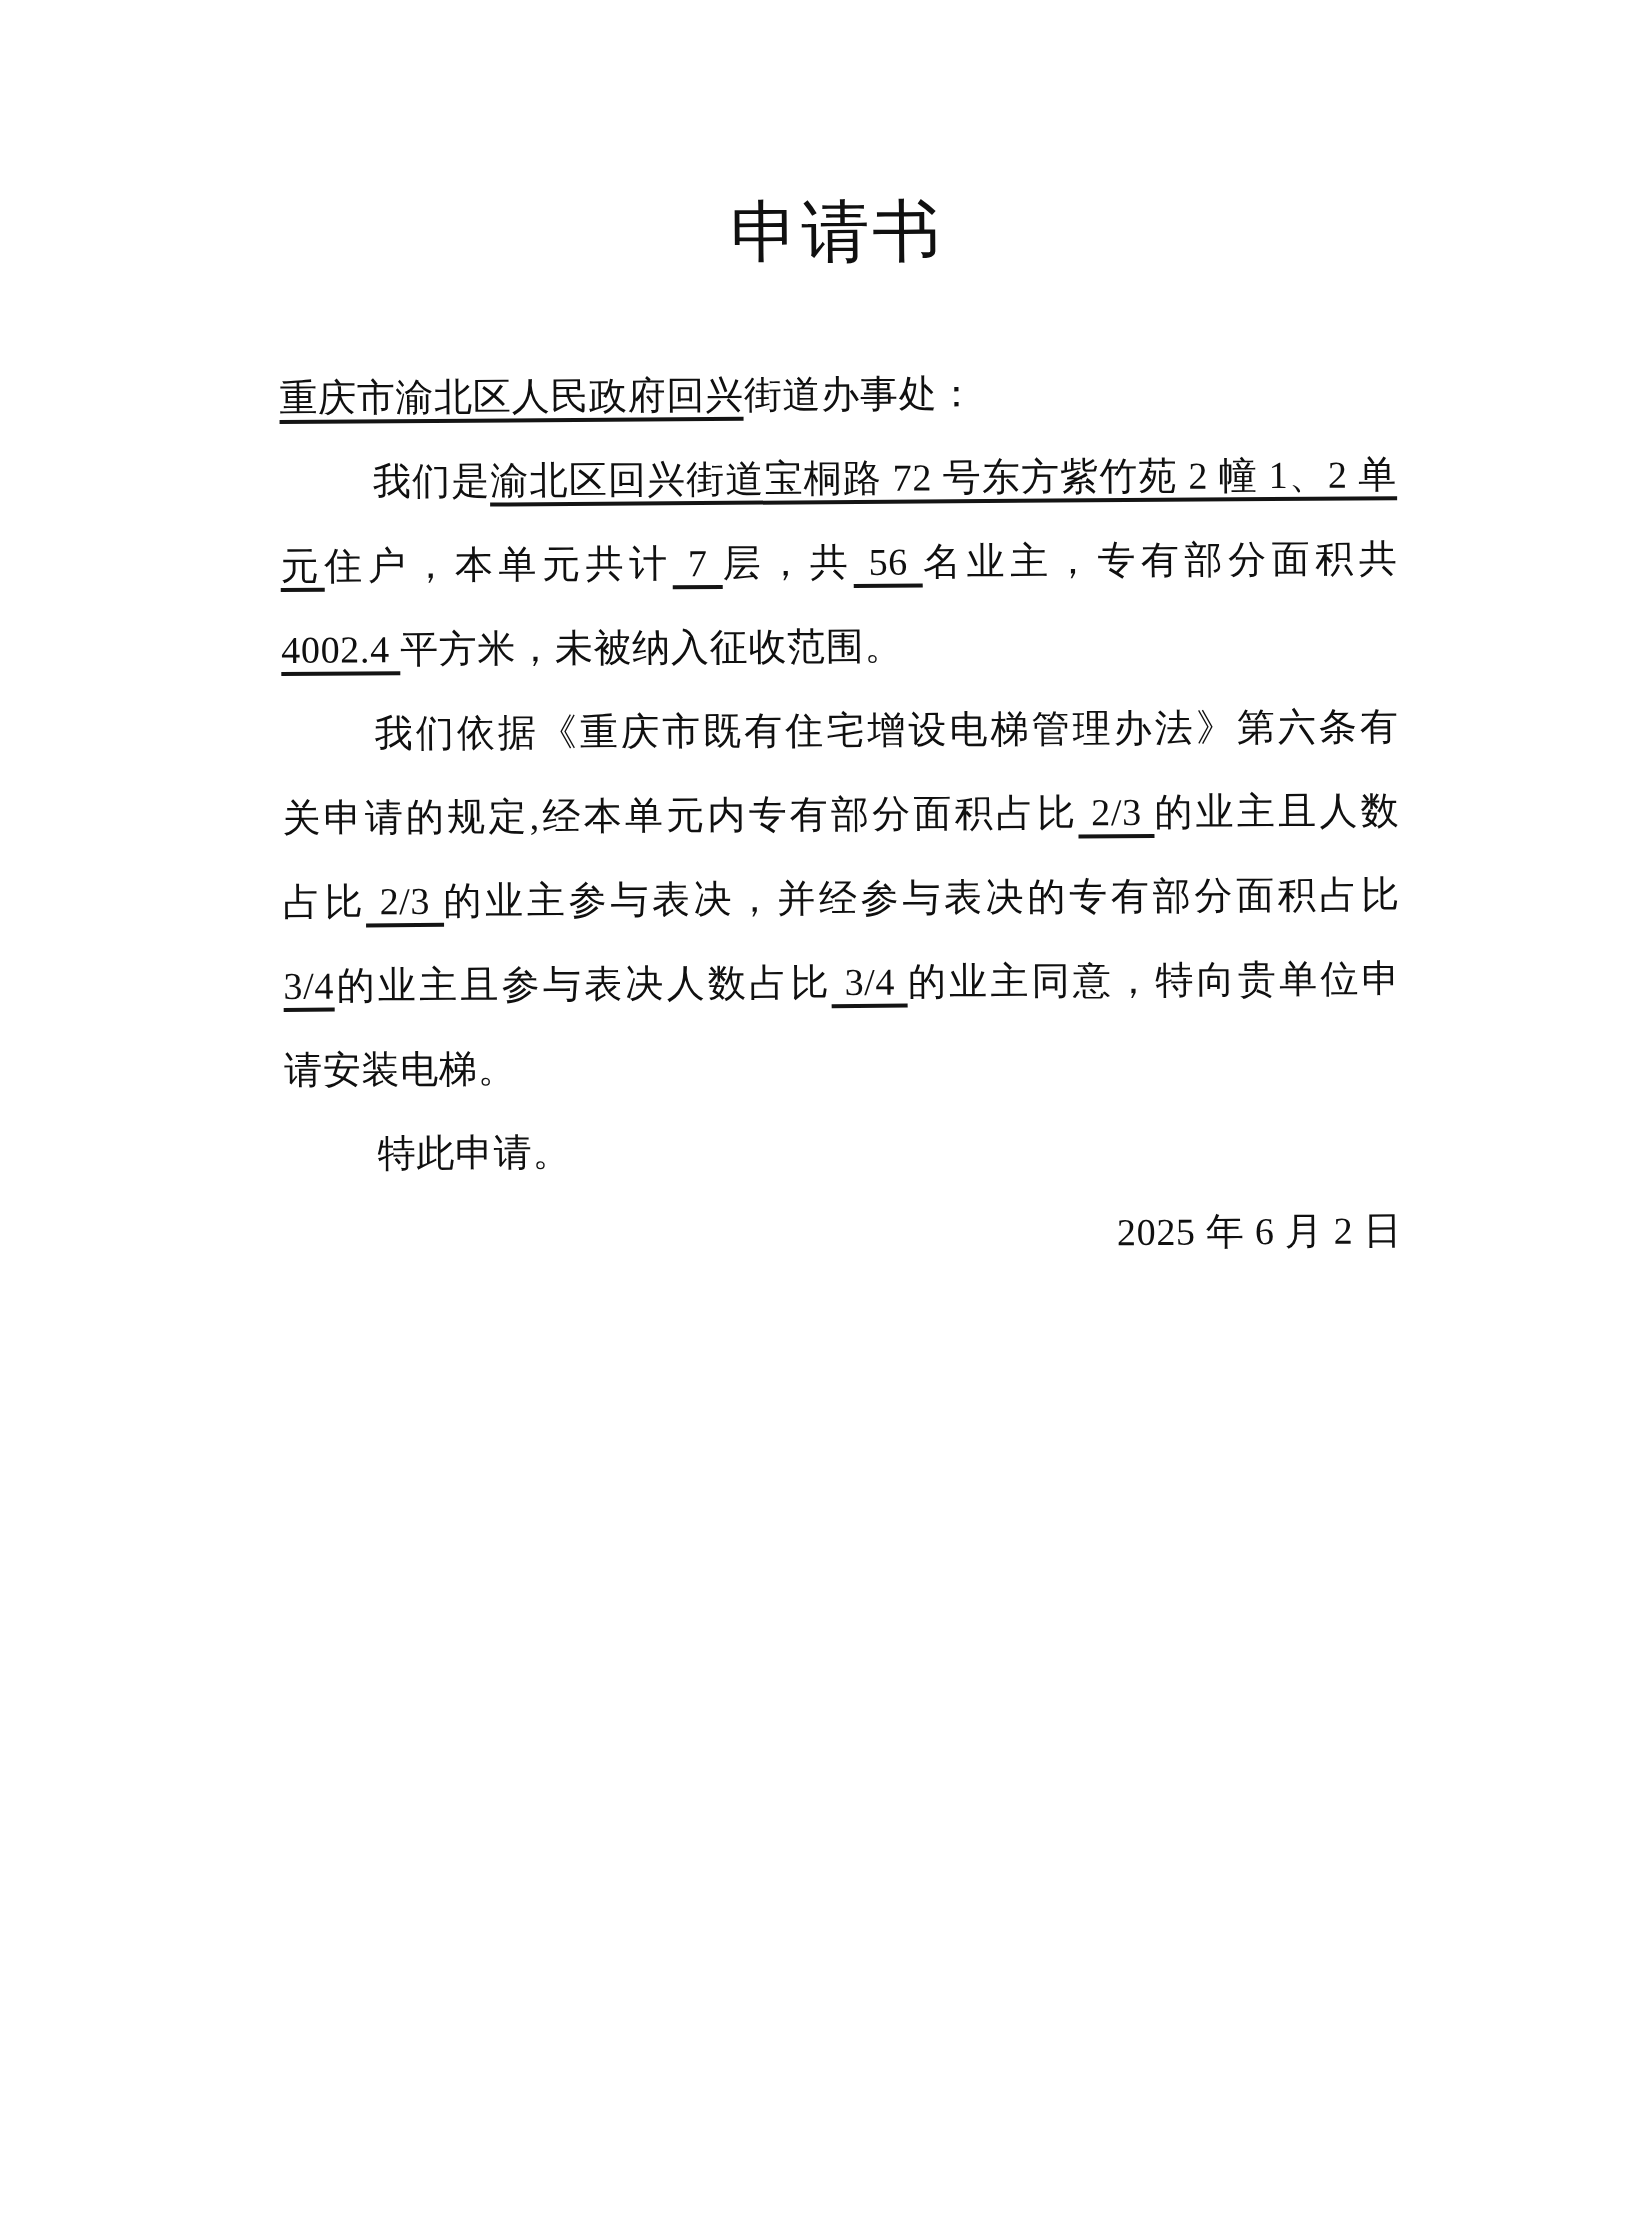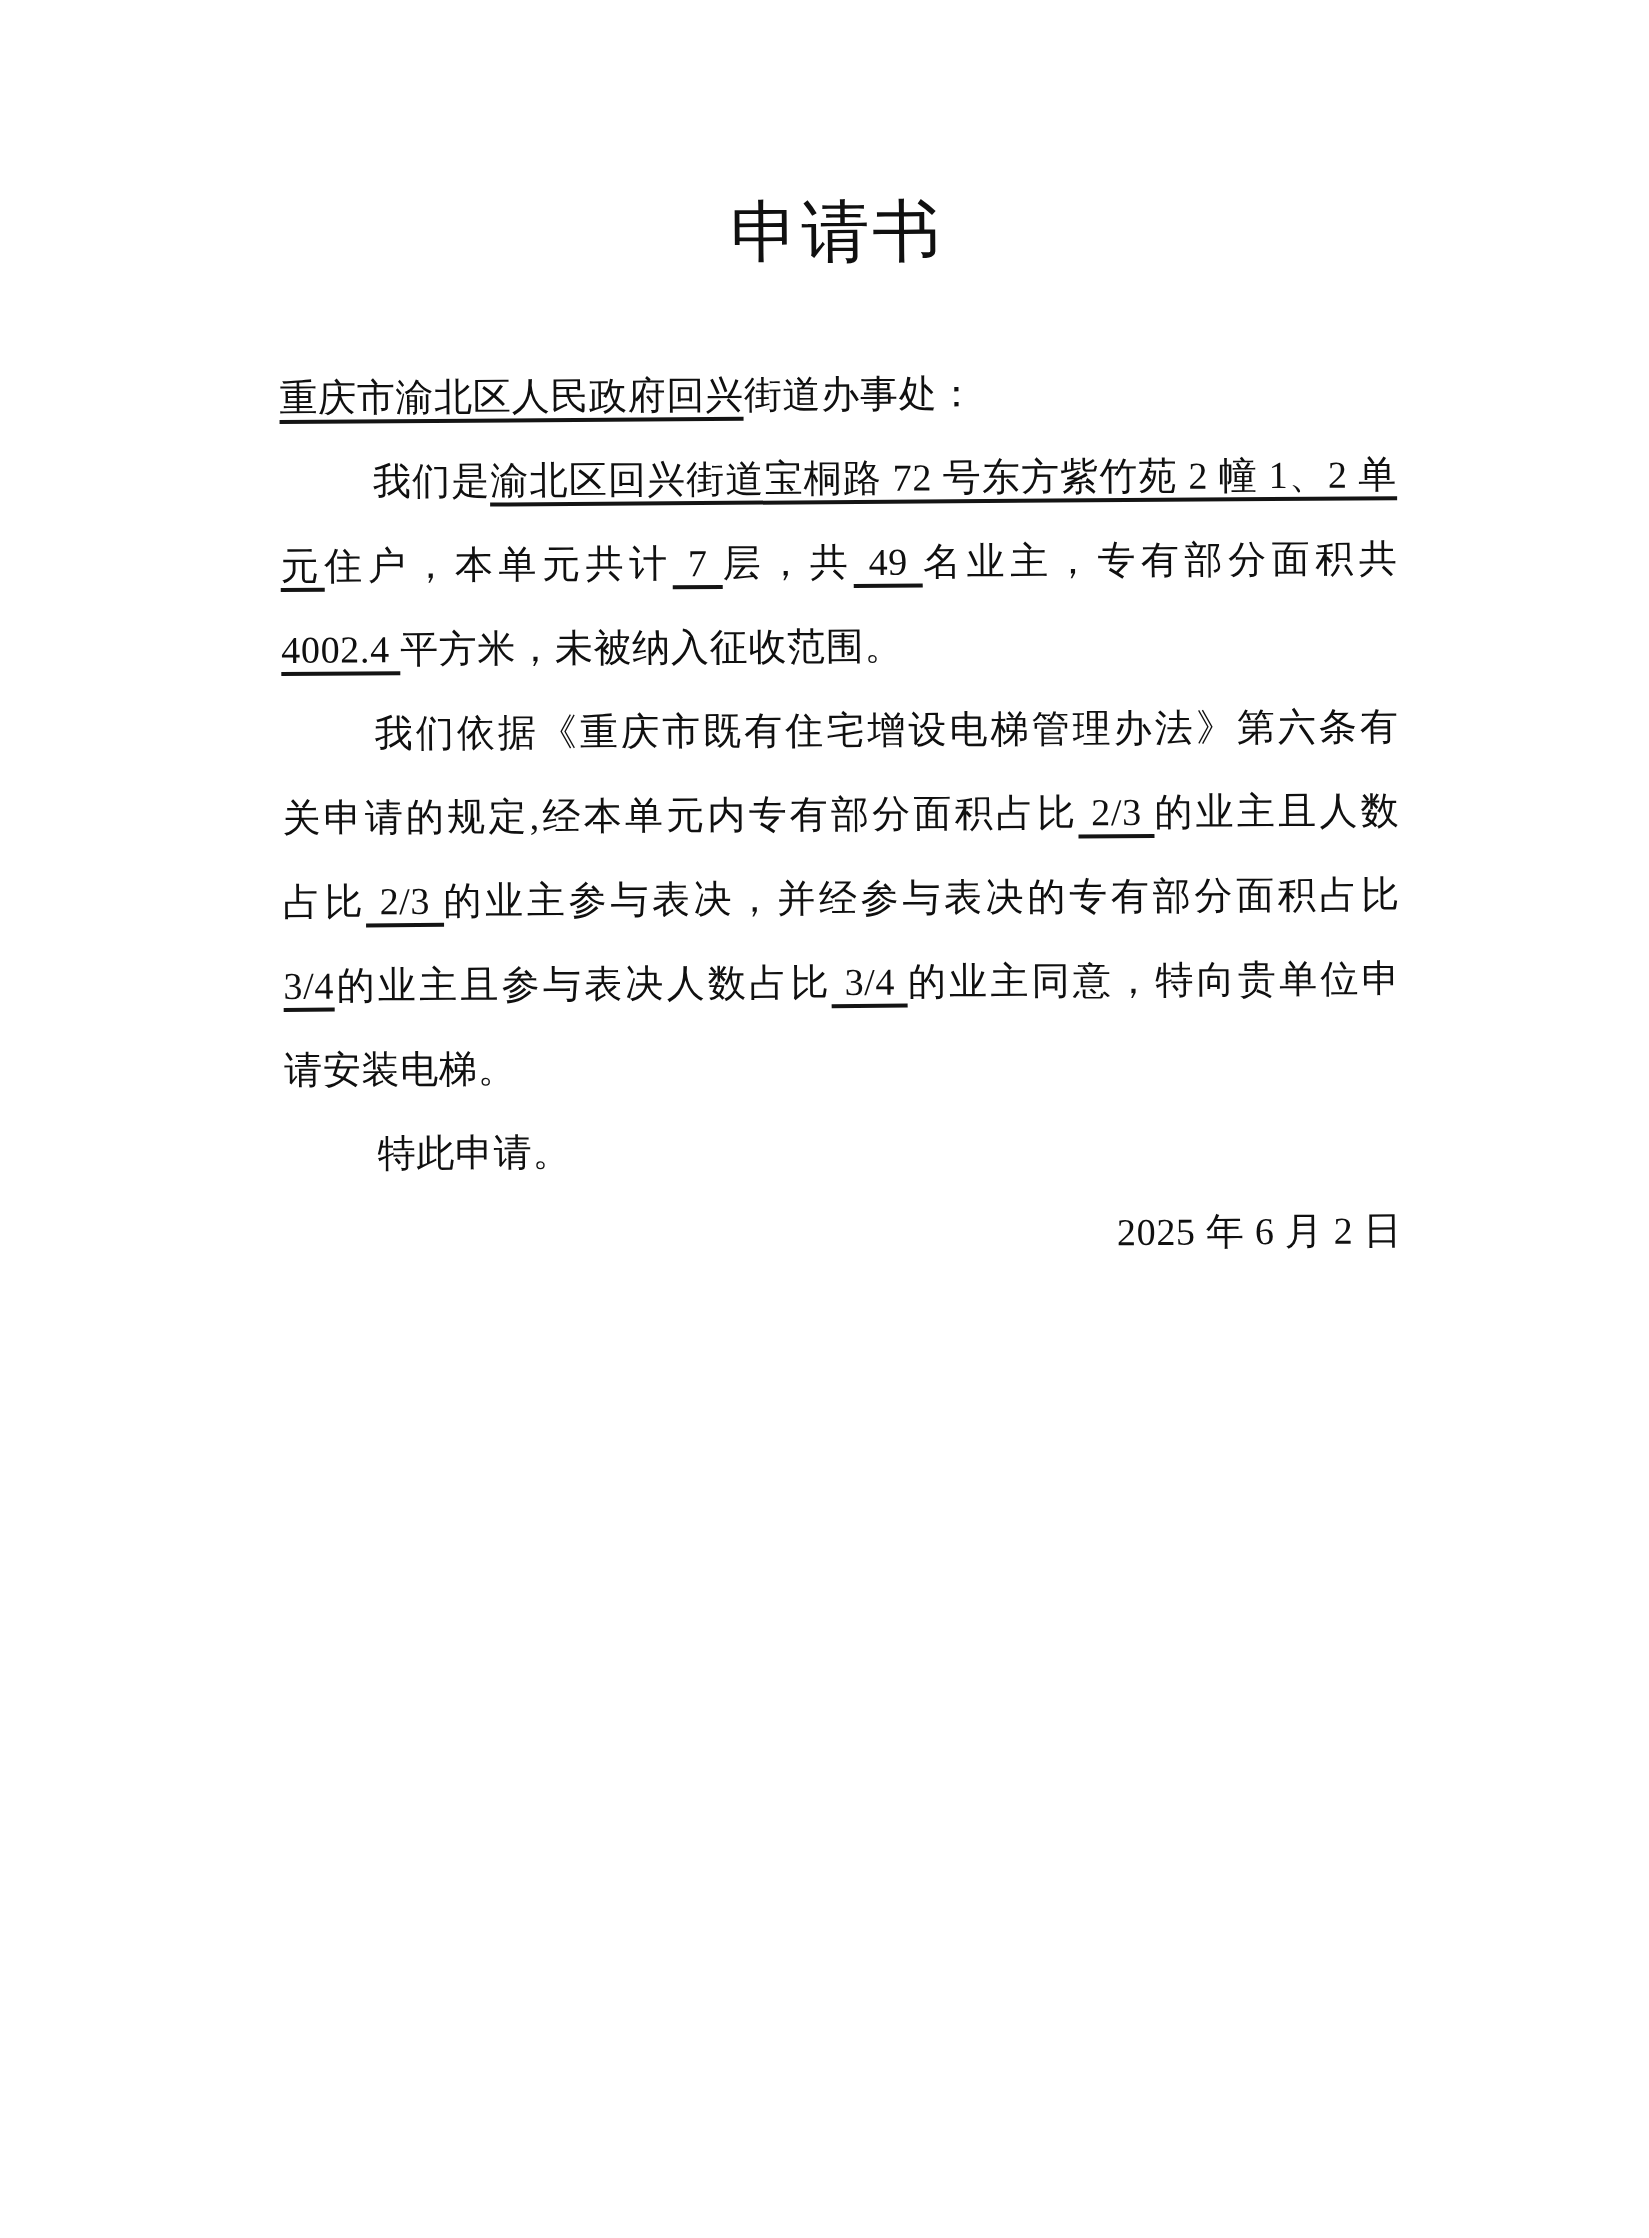--- a/index.html
+++ b/index.html
@@ -59,21 +59,21 @@
 
 <div class="page">
   <div class="doc">
 
     <h1 class="title">申请书</h1>
 
     <div class="line"><span class="u">重庆市渝北区人民政府回兴</span><span>街道办事处：</span></div>
 
     <div class="line justify indent"><span>我们是</span><span class="u">渝北区回兴街道宝桐路 72 号东方紫竹苑 2 幢 1、2 单</span></div>
 
-    <div class="line justify"><span class="u">元</span><span>住户，本单元共计</span><span class="u"> 7 </span><span>层，共</span><span class="u"> 49 </span><span>名业主，专有部分面积共</span></div>
+    <div class="line justify"><span class="u">元</span><span>住户，本单元共计</span><span class="u"> 7 </span><span>层，共</span><span class="u"> 56 </span><span>名业主，专有部分面积共</span></div>
 
     <div class="line"><span class="u">4002.4 </span><span>平方米，未被纳入征收范围。</span></div>
 
     <div class="line justify indent"><span>我们依据《重庆市既有住宅增设电梯管理办法》第六条有</span></div>
 
     <div class="line justify"><span>关申请的规定,经本单元内专有部分面积占比</span><span class="u"> 2/3 </span><span>的业主且人数</span></div>
 
     <div class="line justify"><span>占比</span><span class="u"> 2/3 </span><span>的业主参与表决，并经参与表决的专有部分面积占比</span></div>
 
     <div class="line justify"><span class="u">3/4</span><span>的业主且参与表决人数占比</span><span class="u"> 3/4 </span><span>的业主同意，特向贵单位申</span></div>

